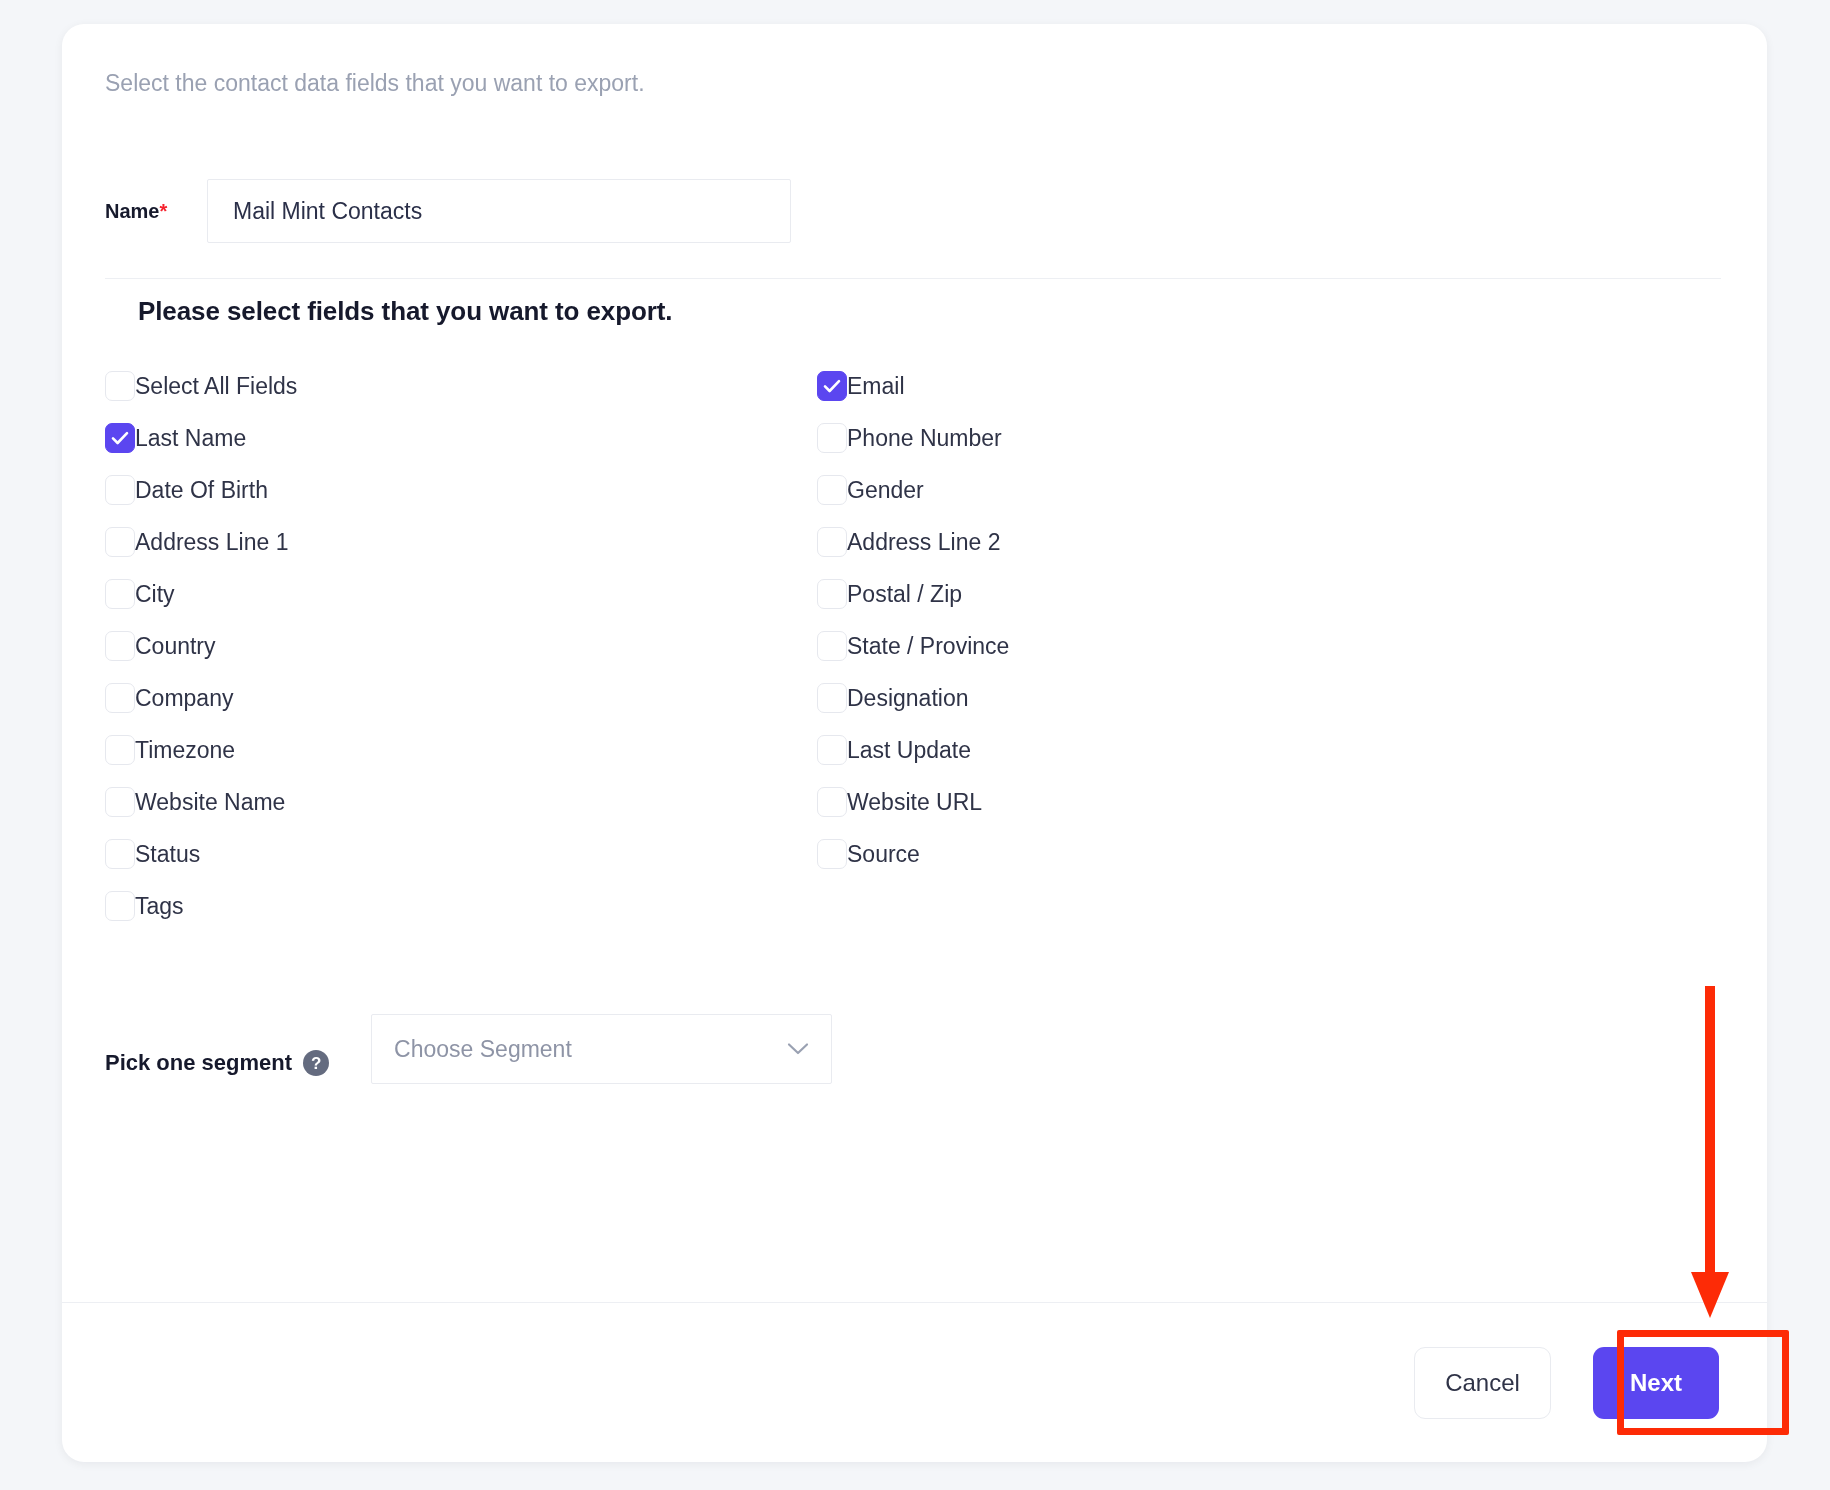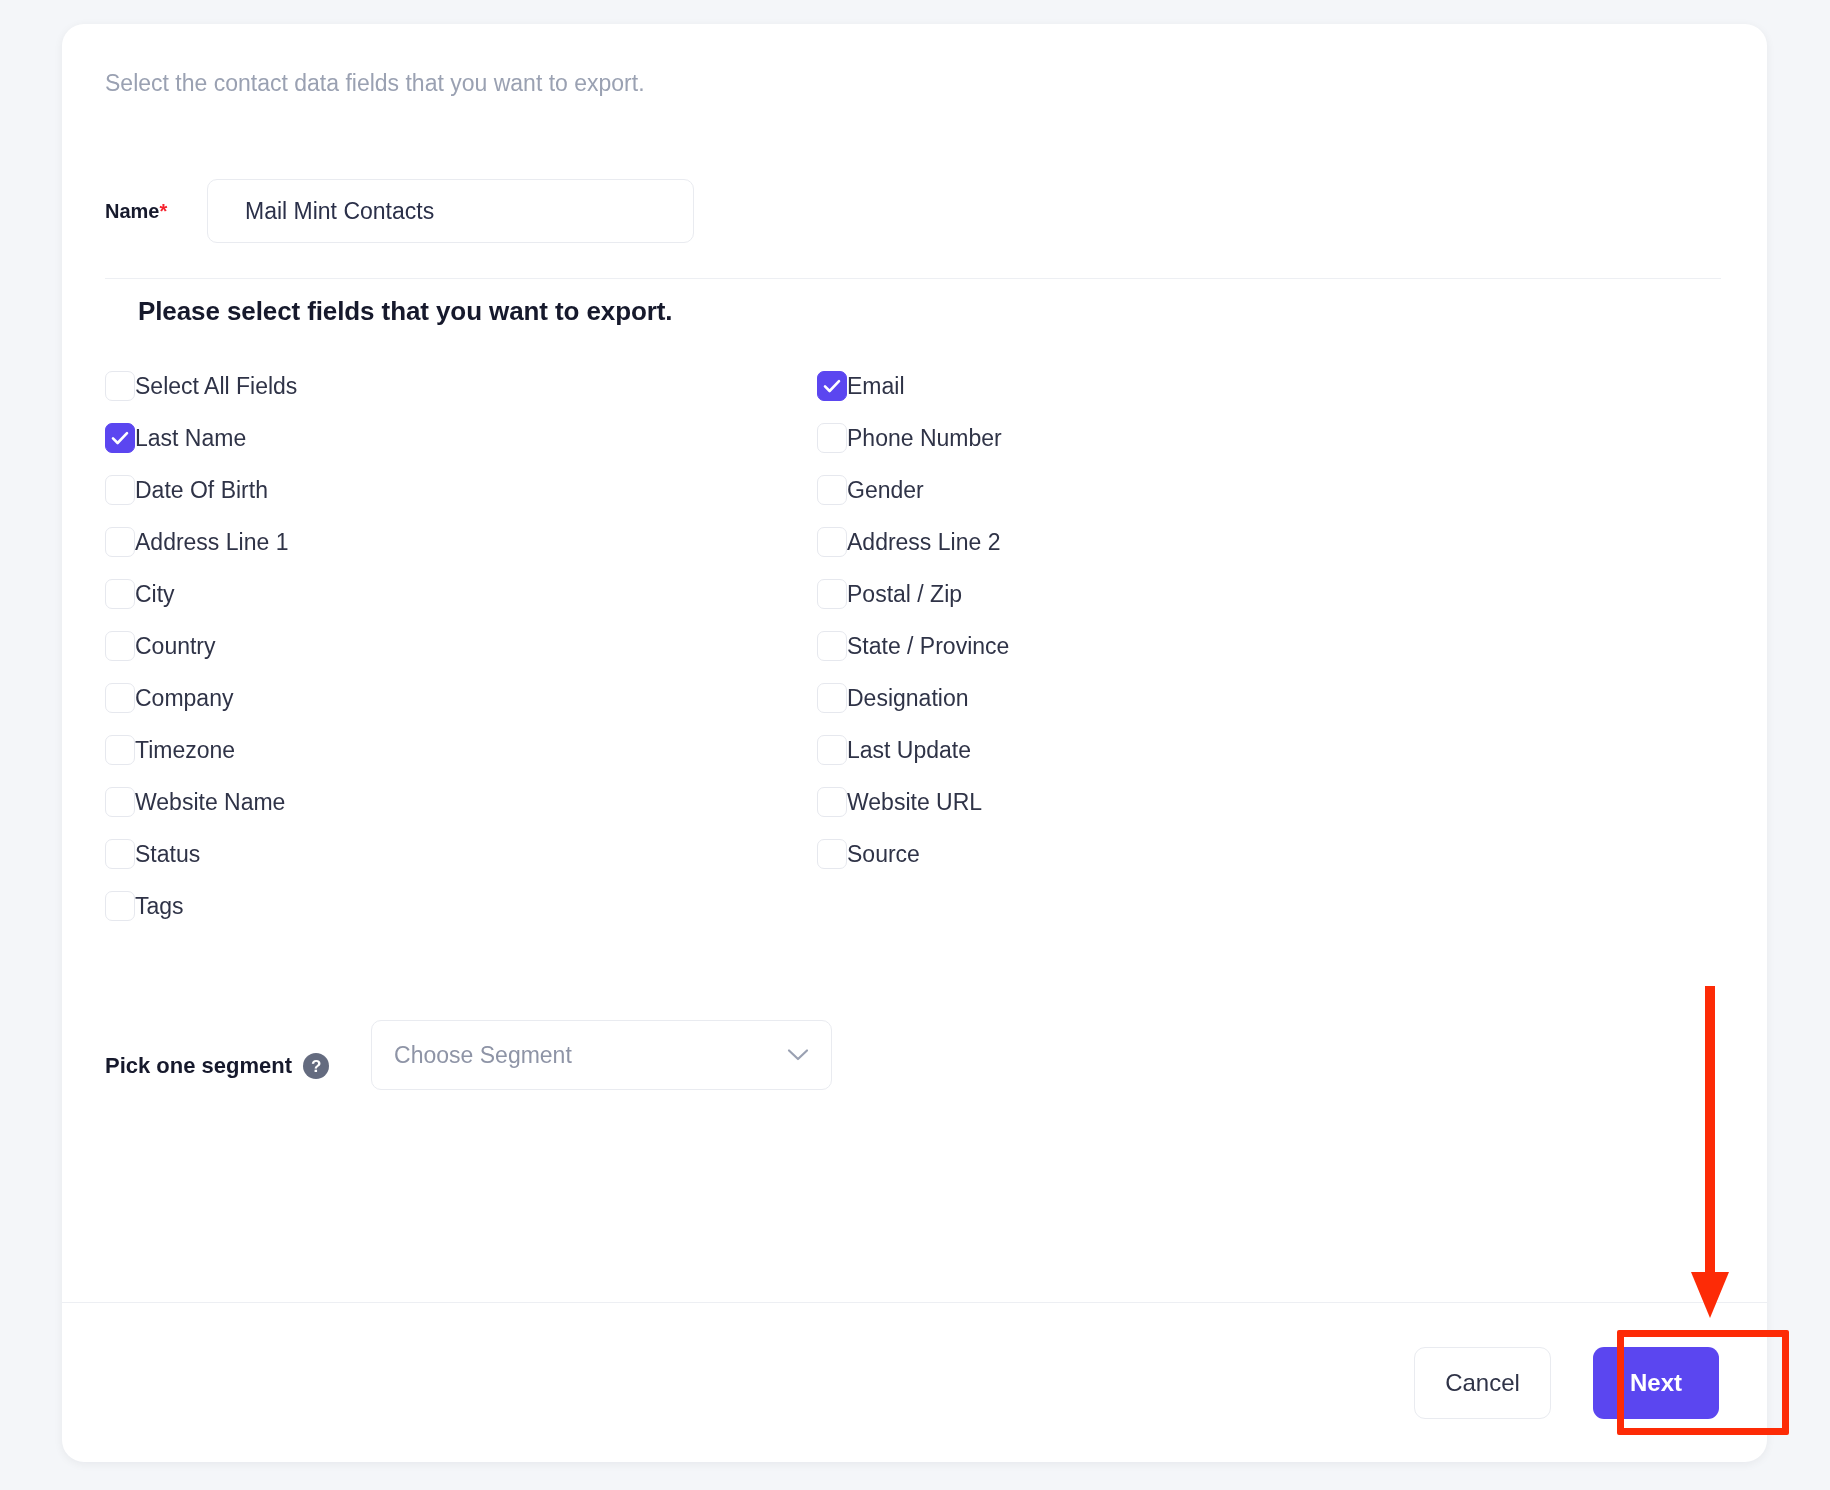--- a/index.html
+++ b/index.html
@@ -41,27 +41,27 @@
   .name-row {
     position: absolute; left: 43px; top: 155px;
     display: flex; align-items: center;
   }
   .name-label {
     font-size: 20px; font-weight: 700; color: #16192c;
     width: 102px;
   }
   .req { color: #f5222d; font-weight: 700; }
   .name-input {
-    width: 487px; height: 64px;
+    width: 584px; height: 64px;
     border: 1px solid #e9ebf0;
-    border-radius: 10px;
+    border-radius: 2px;
     background: #fff;
     font-family: "Liberation Sans", sans-serif;
     font-size: 23px; color: #2b3049;
-    padding: 0 37px;
+    padding: 0 25px;
     outline: none;
   }
   .name-input::placeholder { color: #a8aebc; }
 
   
   .divider-inset {
     position: absolute; left: 43px; top: 254px;
     width: 1616px; height: 1px; background: #edeff3;
   }
 
@@ -119,27 +119,26 @@
     width: 26px; height: 26px; border-radius: 50%;
     background: #646b7f; color: #fff;
     font-size: 17px; font-weight: 700;
     display: flex; align-items: center; justify-content: center;
     line-height: 1;
   }
   .seg-select {
     margin-left: 42px;
     width: 461px; height: 70px;
     border: 1px solid #e9ebf0;
-    border-radius: 10px;
+    border-radius: 2px;
     background: #fff;
     display: flex; align-items: center;
     padding: 0 22px 0 22px;
     justify-content: space-between;
     cursor: pointer;
-    margin-top: 6px;
   }
   .seg-placeholder { font-size: 23px; color: #8e94a6; }
   .chev { width: 22px; height: 14px; }
 
   
   .footer-divider {
     position: absolute; left: 0; top: 1278px;
     width: 1705px; height: 1px; background: #edeff3;
   }
   .footer {

